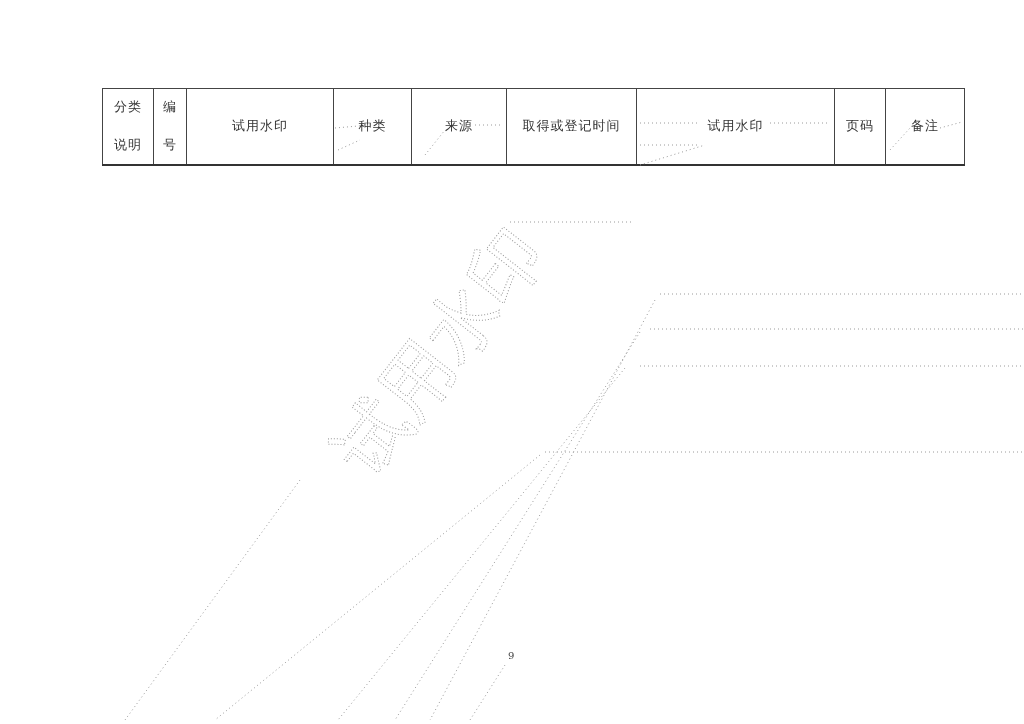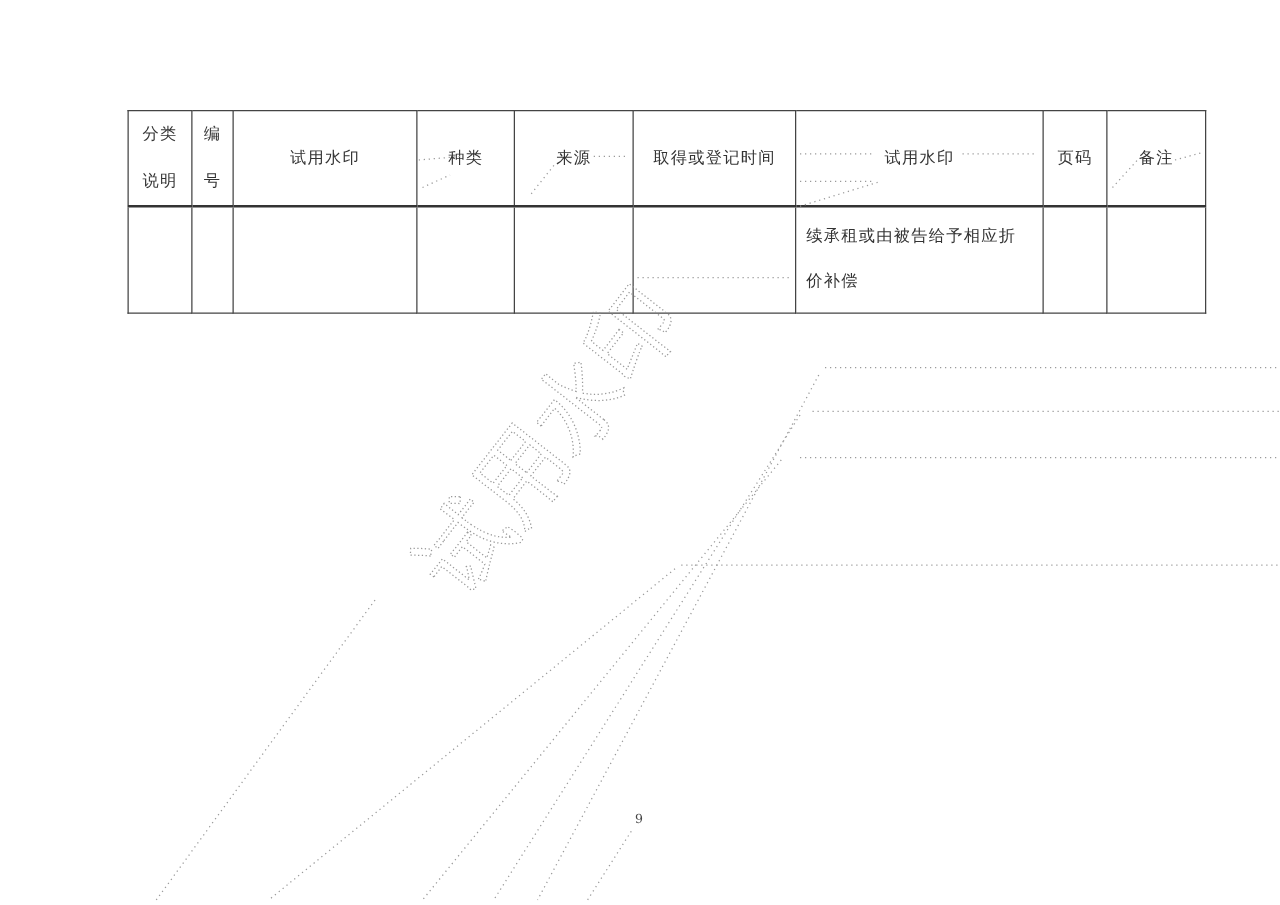--- a/index.html
+++ b/index.html
@@ -56,34 +56,20 @@
         </div>
       </td>
       <td>试用水印</td>
       <td>种类</td>
       <td>来源</td>
       <td>取得或登记时间</td>
       <td>试用水印</td>
       <td>页码</td>
       <td>备注</td>
     </tr>
-    <tr class="body">
-      <td></td>
-      <td></td>
-      <td></td>
-      <td></td>
-      <td></td>
-      <td></td>
-      <td class="content-cell">
-        <div>续承租或由被告给予相应折</div>
-        <div>价补偿</div>
-      </td>
-      <td></td>
-      <td></td>
-    </tr>
   </tbody>
     </table>
 
   <svg class="watermark-svg" width="1024" height="724" viewBox="0 0 1024 724">
     <g fill="none" stroke="#9a9a9a" stroke-width="1" stroke-dasharray="1 3">
       <path d="M660 294 L1024 294"></path>
       <path d="M650 329 L1024 329"></path>
       <path d="M640 366 L1024 366"></path>
       <path d="M545 452 L1024 452"></path>
       <path d="M655 300 L430 720"></path>

